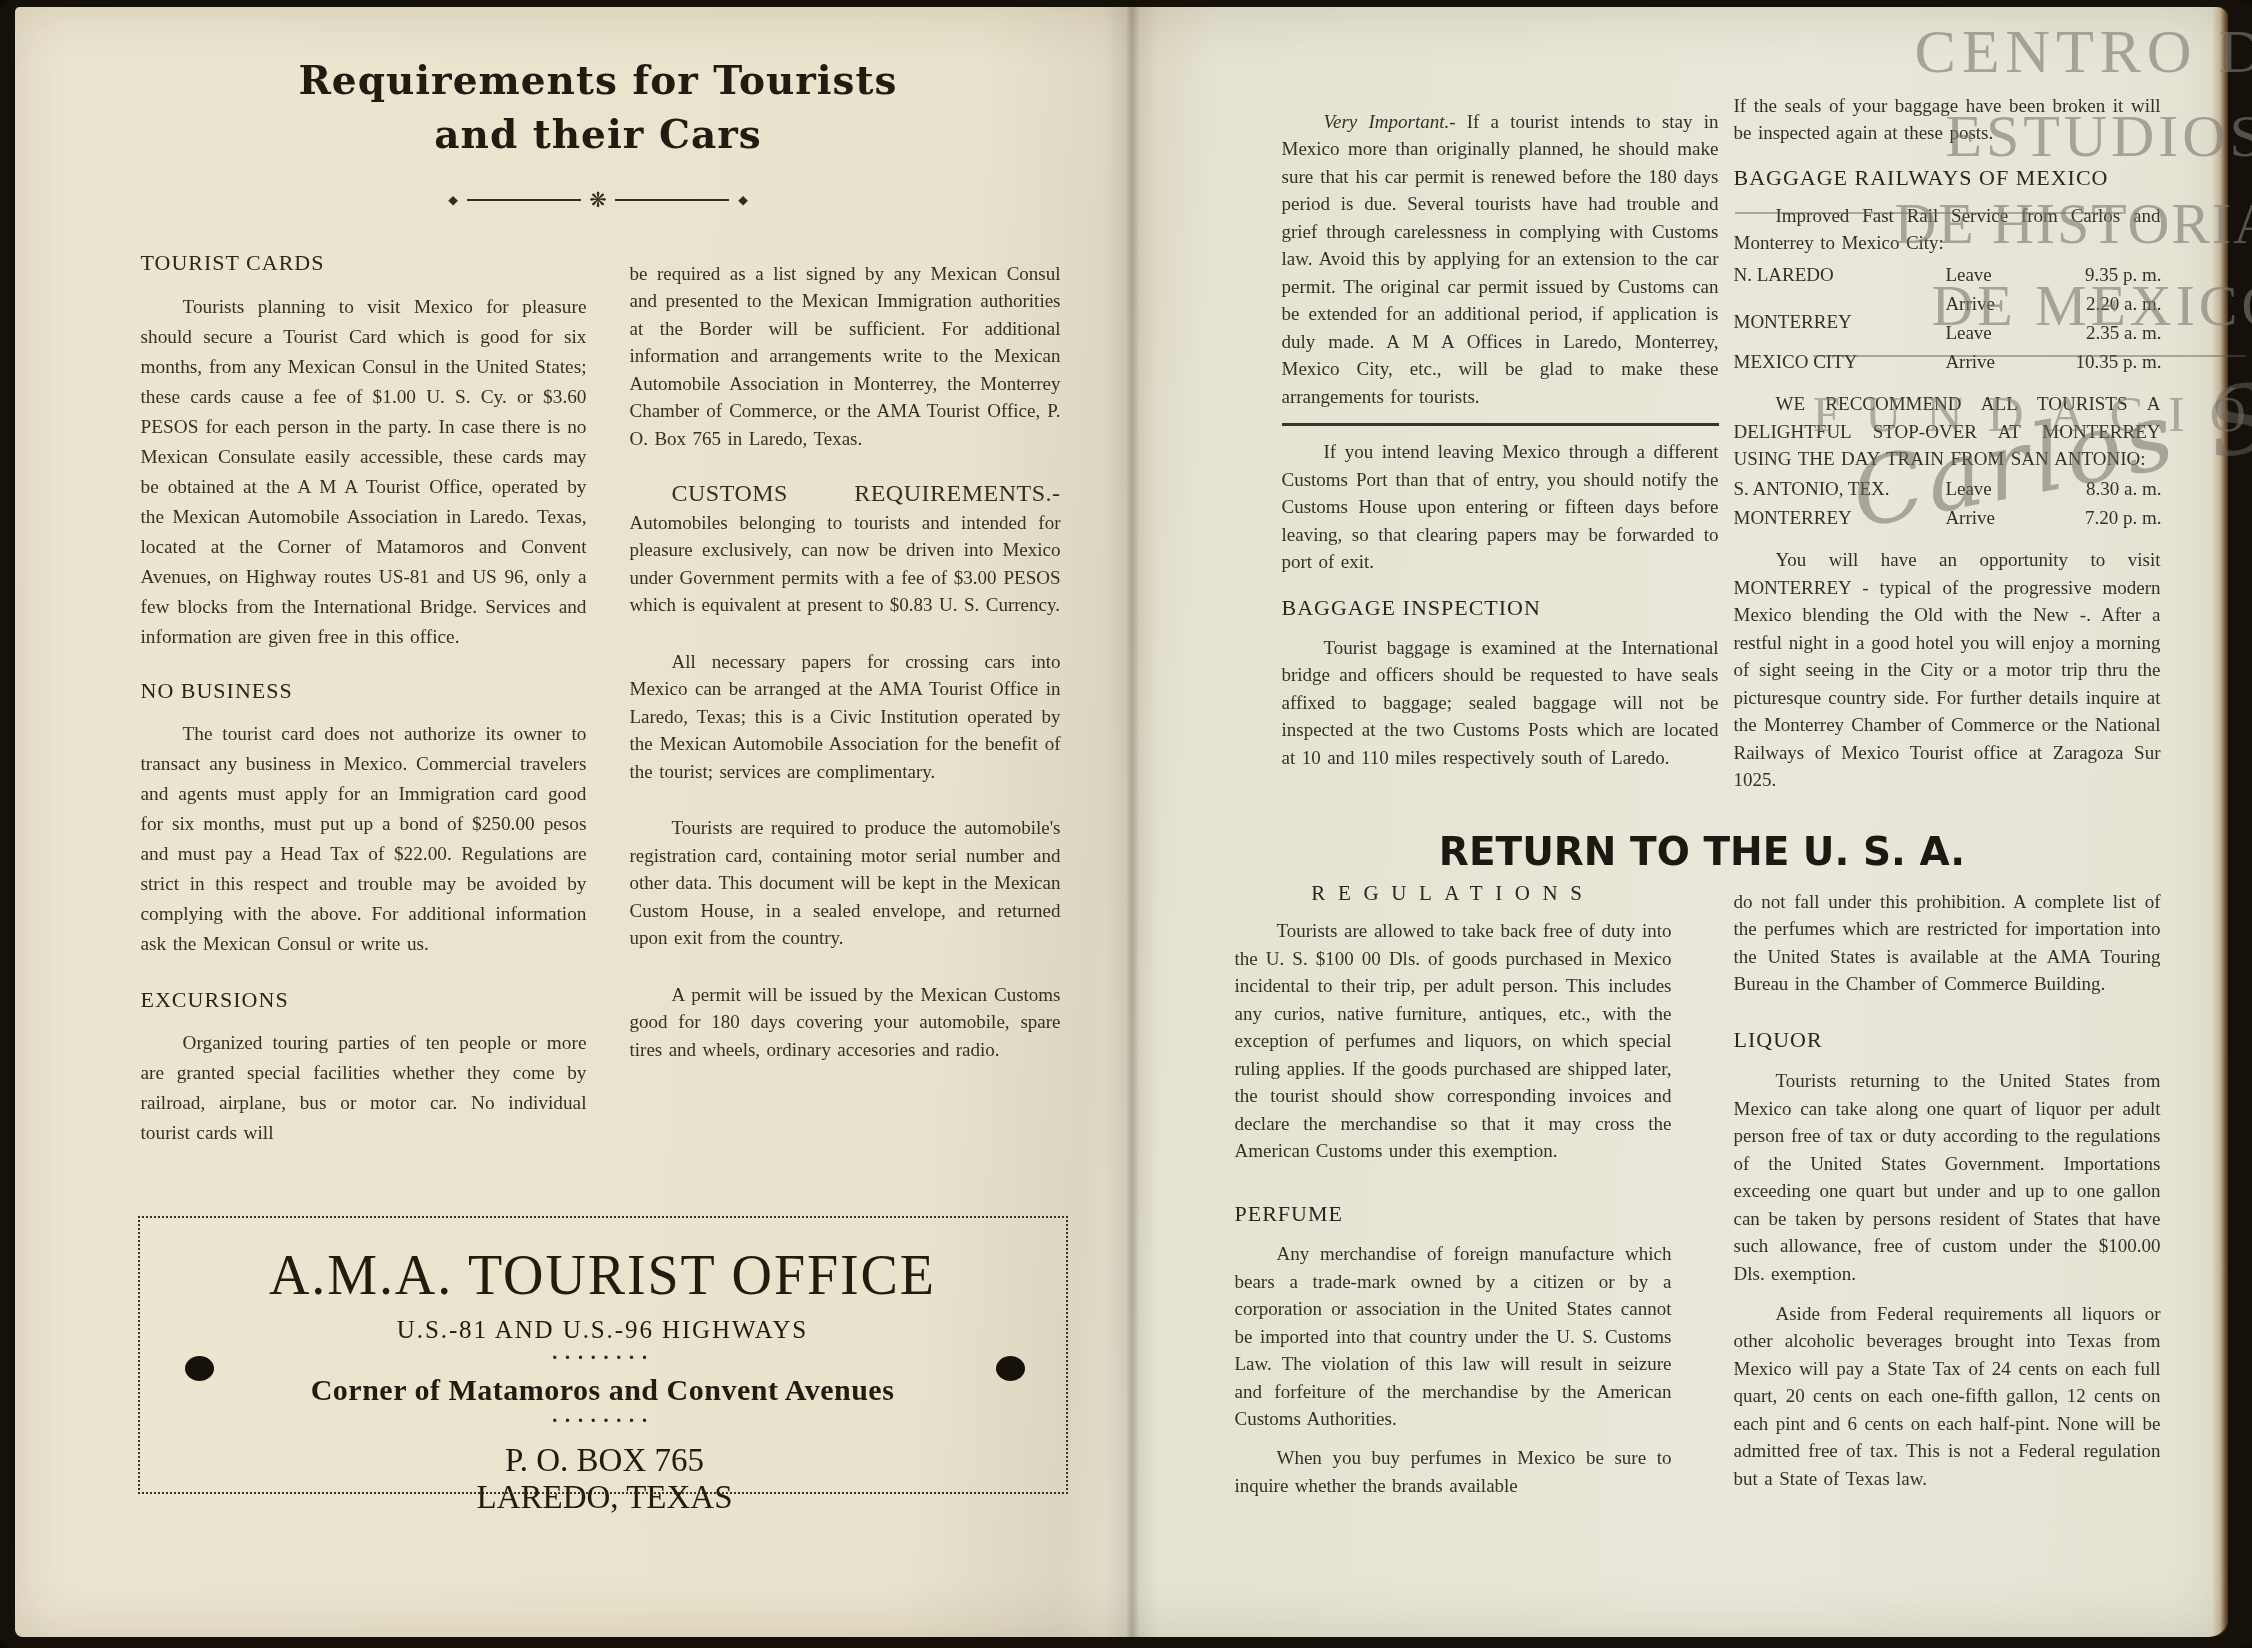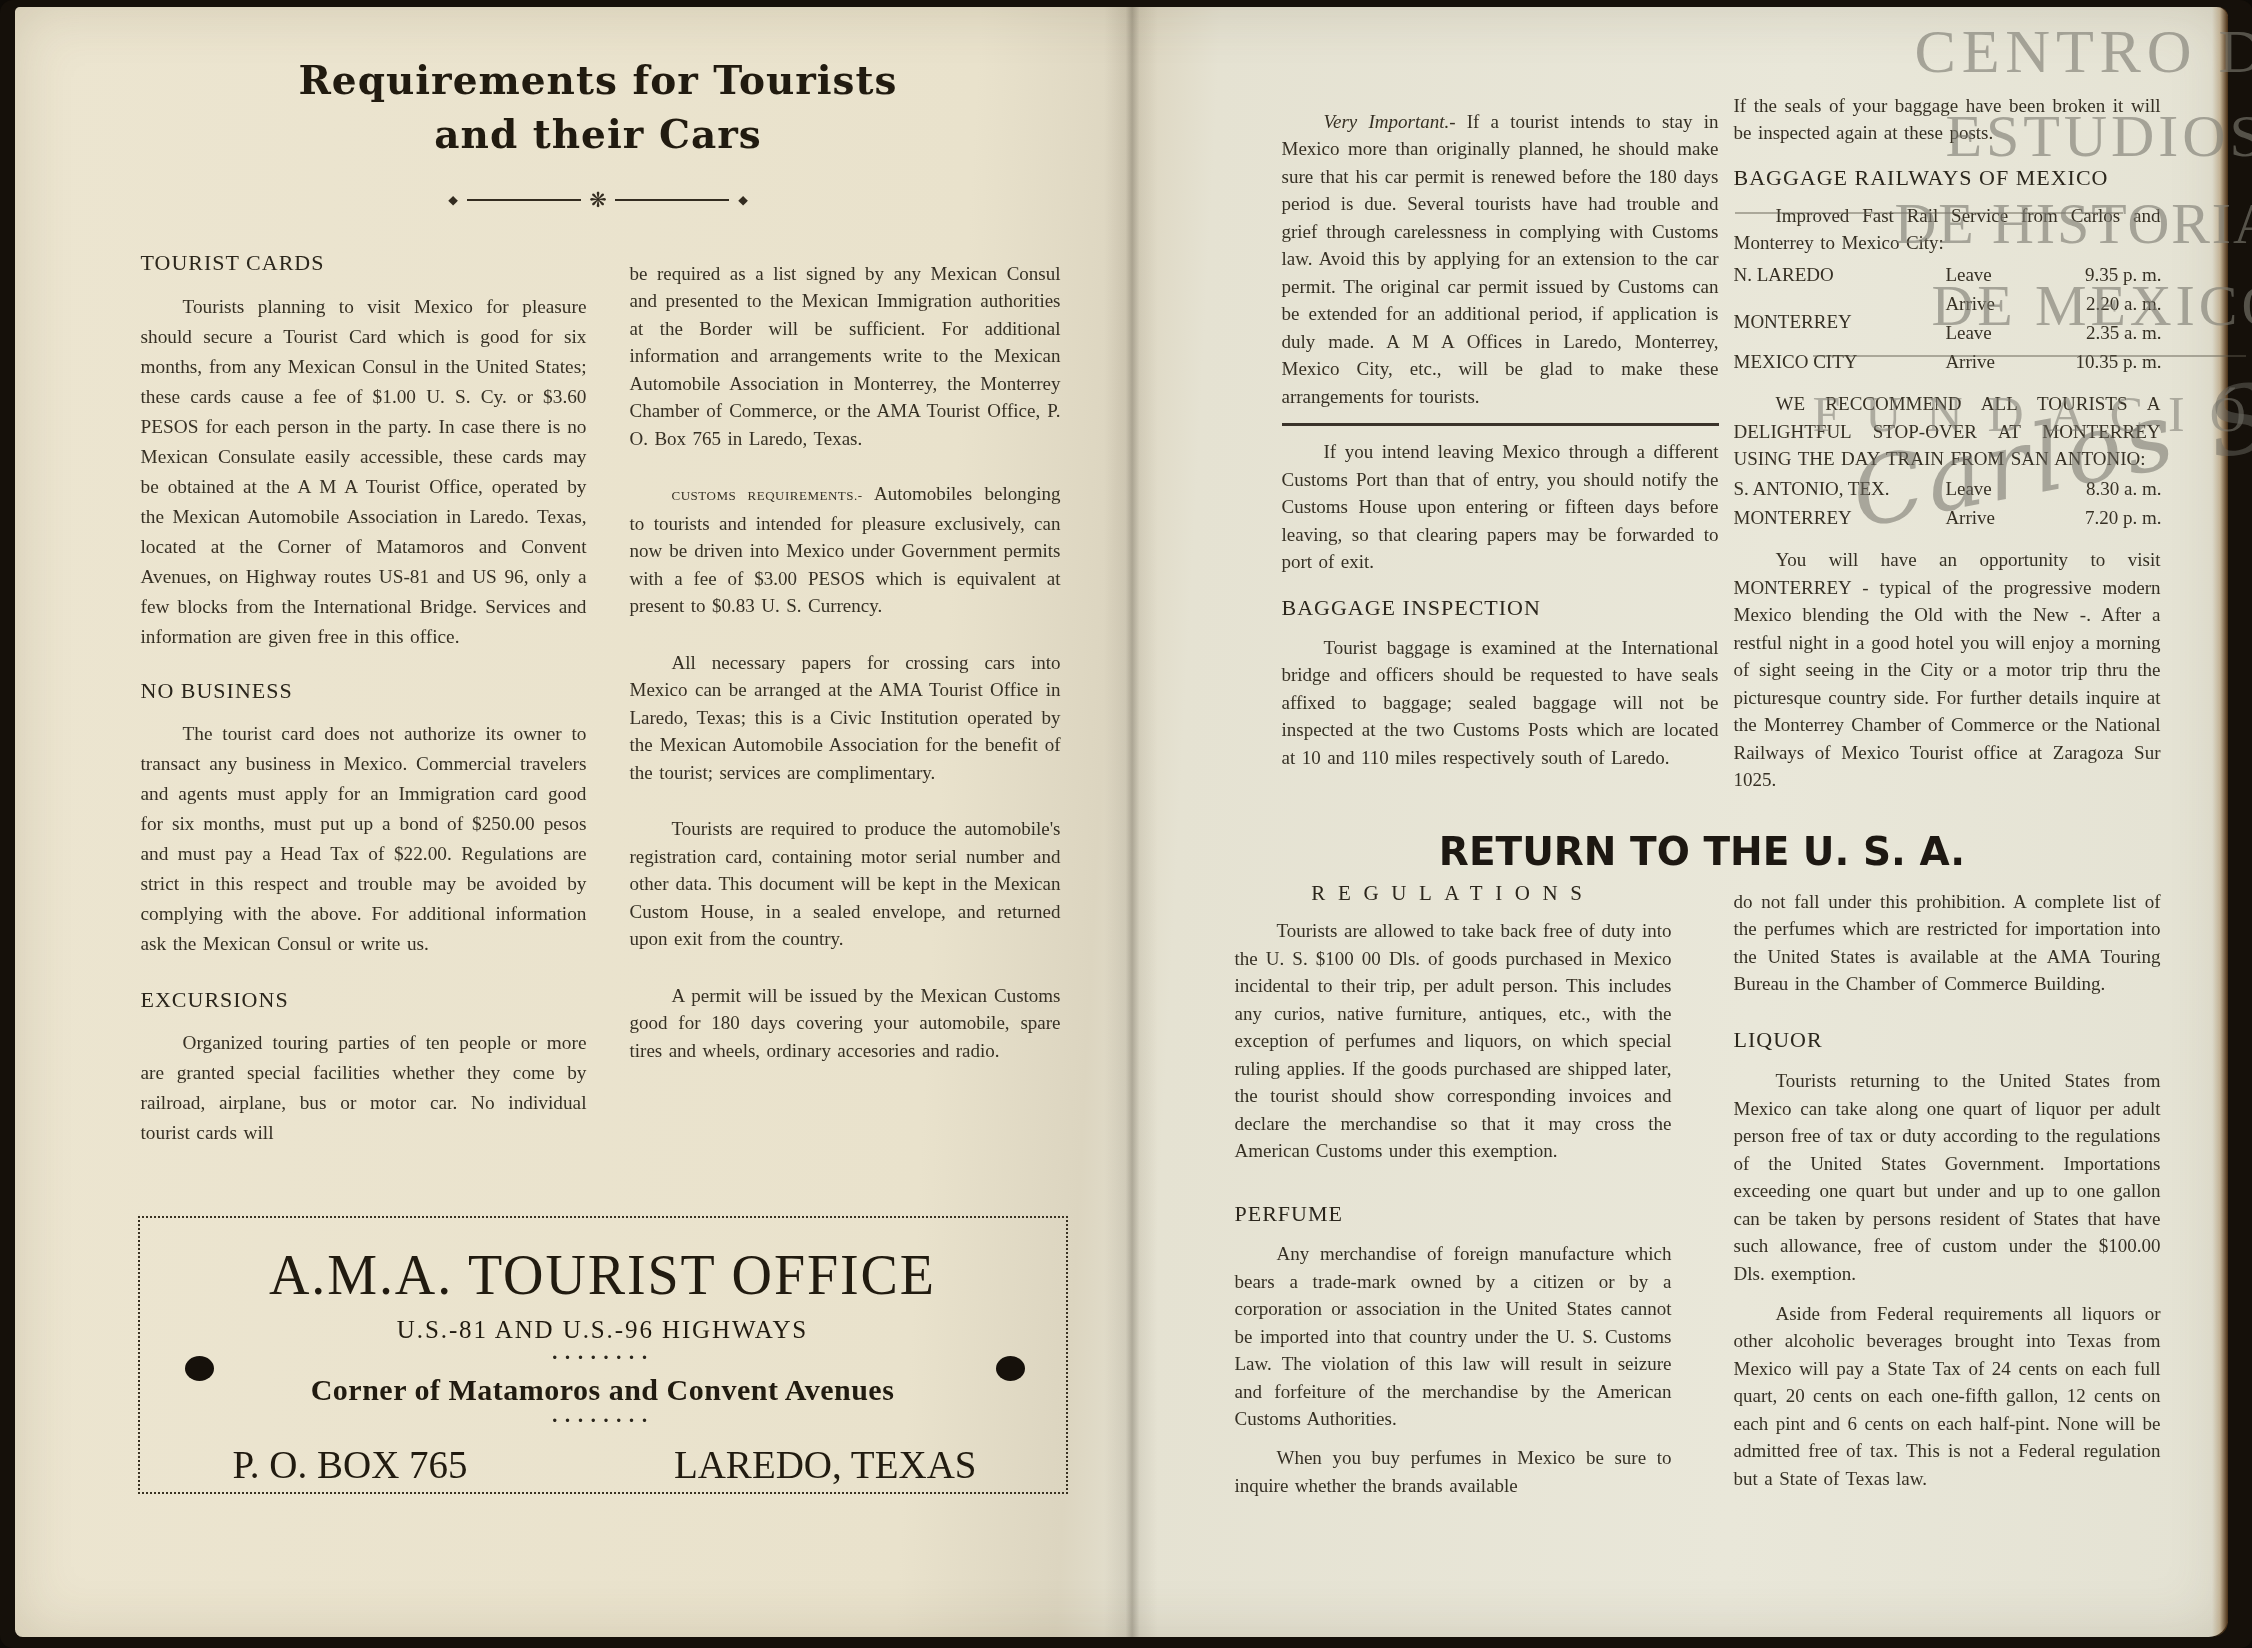--- a/index.html
+++ b/index.html
@@ -24,21 +24,21 @@
     border-radius:0 11.6px 19.3px 0;
   }
   
   .col { position:absolute; text-align:justify; }
   .col p { margin:0; line-height:27.5px; font-size:19px; word-spacing:0.09em; }
   .indent { text-indent:42px; }
   .sec-h {
     font-size:22px; letter-spacing:1px; color:#2b261c; margin:0;
     font-weight:normal; text-align:left;
   }
-  .lead-caps { font-size:13px; letter-spacing:0.5px;margin-top:7px; }
+  .lead-caps { font-size:24px; letter-spacing:0.5px;margin-top:7px; }
   .lead-italic { font-style:italic; }
   .rule { height:2.9px; background:#3a332a; border:0; margin:12.6px 0; }
   
   .lp-title {
     position:absolute; left:183px; top:46px; width:801px; text-align:center;
     font-family:"DejaVu Serif", serif; font-weight:bold; color:#211b10;
     font-size:39px; line-height:54px; letter-spacing:1px;
   }
   .ornament { position:absolute; left:183px; top:183px; width:801px;
     display:flex; align-items:center; justify-content:center; gap:8.7px; color:#332c20; }
@@ -52,21 +52,21 @@
   
   .ad-box {
     position:absolute; left:123px; top:1209px; width:930px; height:278px;
     border:2.9px dotted #383122; box-sizing:border-box; text-align:center; color:#211b10;
   }
   .ad-title { font-family:"Liberation Serif", serif; font-size:56px; letter-spacing:1.9px;
     margin-top:25px; font-weight:normal; }
   .ad-sub { font-size:25px; letter-spacing:1.9px; margin-top:9.7px; }
   .ad-dots { font-size:21px; font-weight:bold; letter-spacing:5.8px; line-height:15.4px; margin-top:5.8px; color:#2b261c; }
   .ad-address { font-size:30px; font-weight:bold; margin-top:7.7px; letter-spacing:0.5px; }
-  .ad-bottom { display:flex; justify-content:space-between; padding:0 89px 0 93px; margin-top:13.5px; font-size:39px; }
+  .ad-bottom { display:flex; justify-content:space-between; padding:0 89px 0 93px; margin-top:13.5px; font-size:33px;flex-direction:column; }
   .punch-hole { position:absolute; width:29px; height:25px; border-radius:50%; background:#16110b; top:138px; }
   .punch-hole.left { left:45px; } .punch-hole.right { right:41px; }
   
   .rp-col1 { left:1220px; top:101px; width:437px;margin-left:47px; }
   .rp-col1-lower { left:1220px; top:874px; width:437px; }
   .rp-col2 { left:1719px; top:85px; width:427px; }
   .rp-col2-lower { left:1719px; top:881px; width:427px; }
   .return-heading {
     position:absolute; left:1410px; top:822px; width:555px; text-align:center;
     font-family:"DejaVu Sans", sans-serif; font-weight:bold; font-size:39px;

